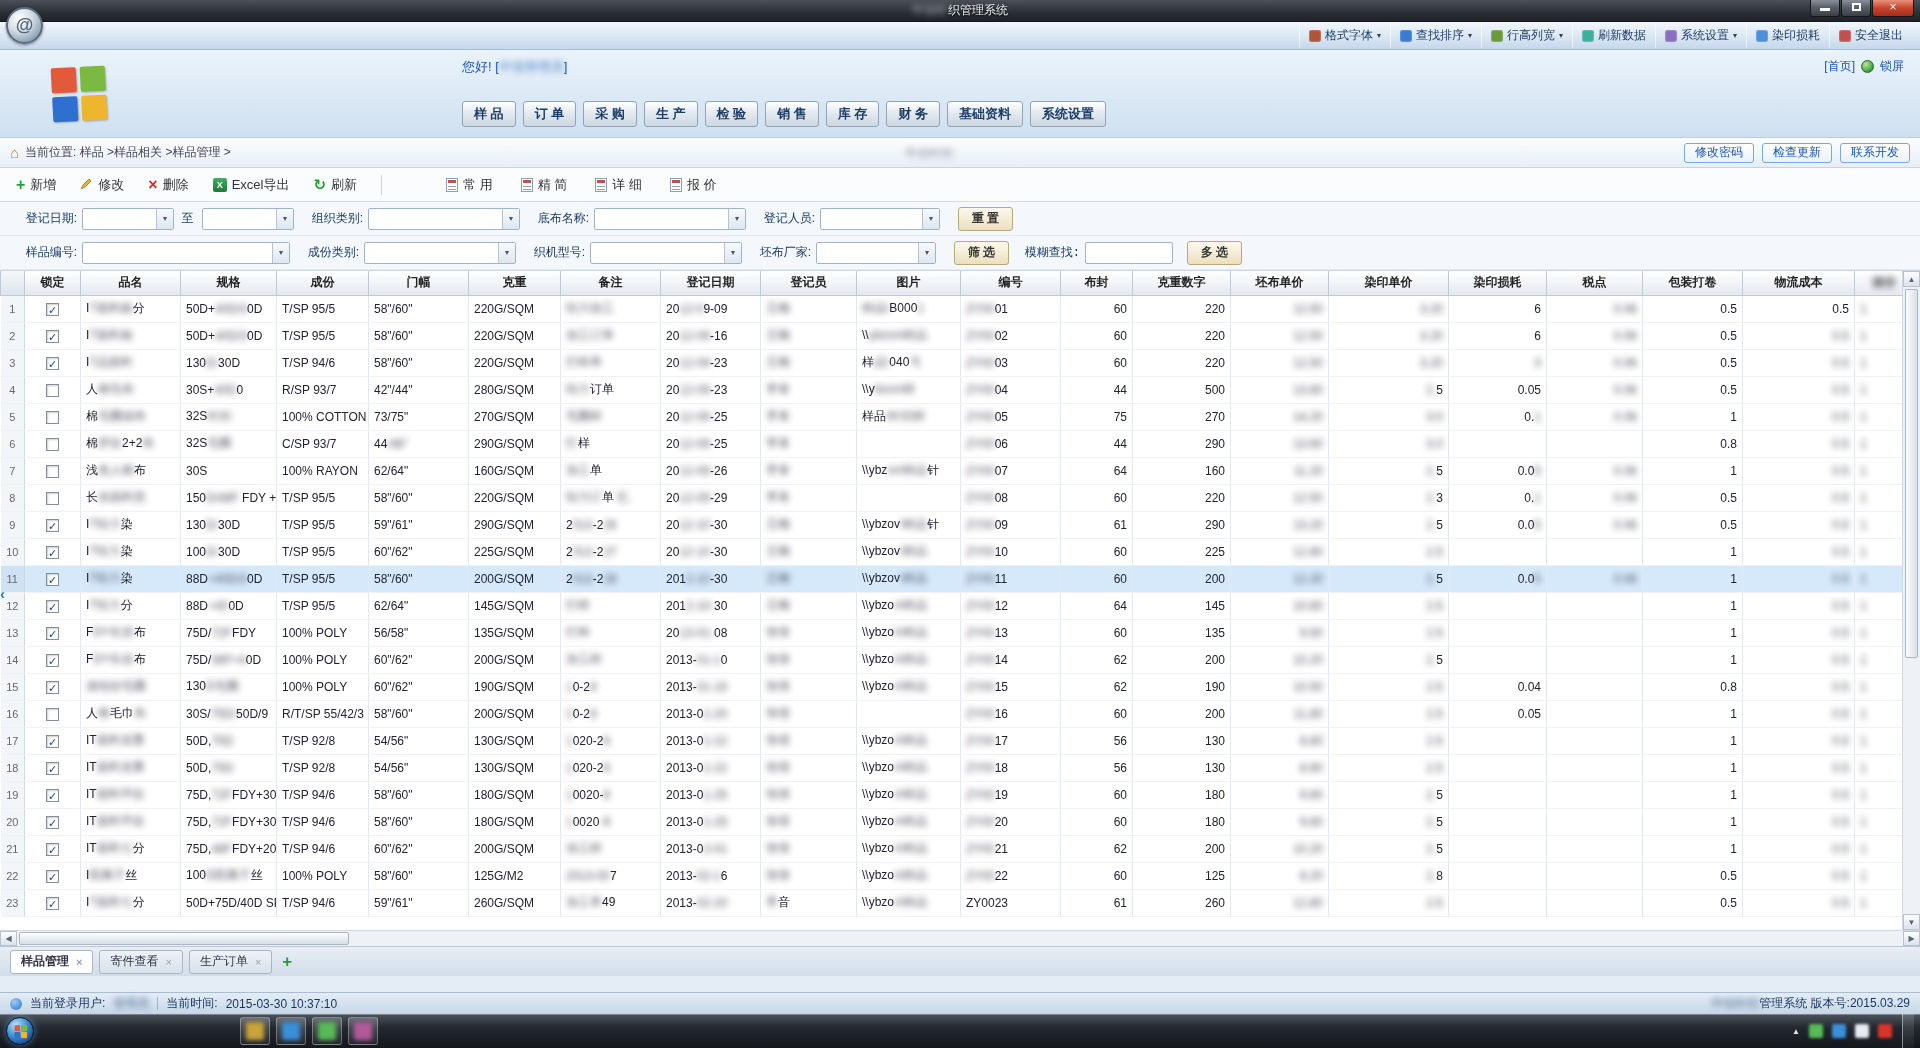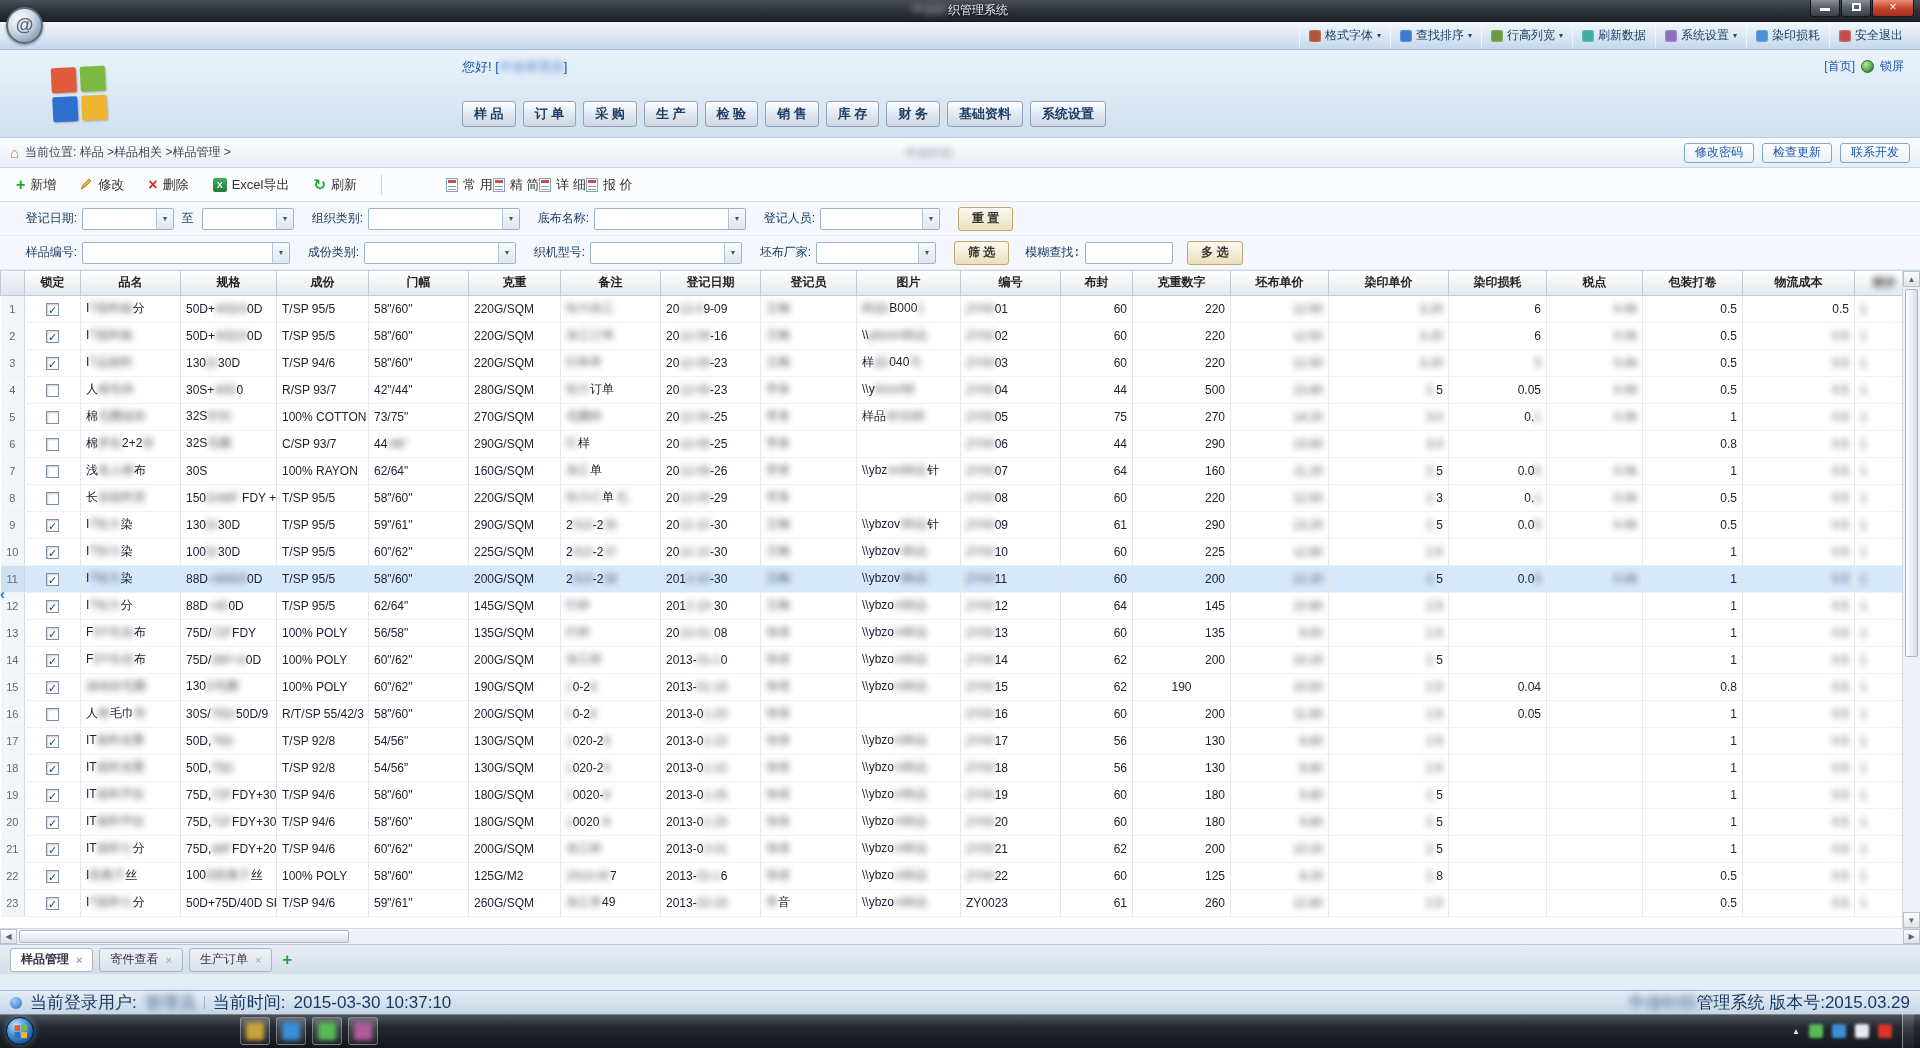--- a/index.html
+++ b/index.html
@@ -55,30 +55,30 @@
 .t-item{display:flex;align-items:center;gap:5px;color:#333;font-size:13px}
 .t-sep{width:1px;height:20px;background:#c8d0da}
 .ti{font-weight:bold;font-size:16px;line-height:1}
 .ti-add{color:#1fa32f}
 .ti-del{color:#d42a2a}
 .ti-refresh{color:#1fa32f;font-size:15px}
 .ic-excel{width:14px;height:14px;background:linear-gradient(#3fae5f,#1e7a3a);border-radius:2px;color:#fff;font-size:9px;font-weight:bold;display:flex;align-items:center;justify-content:center}
 .ic-doc{width:12px;height:14px;background:#fff;border:1px solid #8aa0b8;position:relative;display:inline-block}
 .ic-doc::before{content:"";position:absolute;left:1px;right:1px;top:1px;height:3px;background:#c0504d}
 .ic-doc::after{content:"";position:absolute;left:1px;right:1px;top:7px;height:1px;background:#8aa0b8;box-shadow:0 3px 0 #8aa0b8}
-.views{margin-left:40px;display:flex;}
+.views{margin-left:40px;display:flex;gap:28px}
 
 
 .filters{flex:0 0 68px;background:#f4f8fc;border-bottom:1px solid #cdd8e4}
 .f-row{height:34px;display:flex;align-items:center;padding:0 12px;border-bottom:1px solid #e2eaf2}
 .f-label{width:70px;text-align:right;padding-right:5px;color:#16365f;font-size:12px;flex:0 0 auto}
 .f-label.narrow{width:24px;text-align:center}
 .combo{position:relative;height:22px;background:#fff;border:1px solid #9fb3cb;border-radius:2px;margin-right:4px;flex:0 0 auto}
 .combo-btn{position:absolute;right:0;top:0;bottom:0;width:17px;background:linear-gradient(#f8fafc,#dde6f0);border-left:1px solid #b4c4d8;color:#456;font-size:8px;display:flex;align-items:center;justify-content:center}
-.f-btn{height:24px;margin-left:14px;padding:0 13px;background:linear-gradient(#fbf8ee,#ecdfbe);border:1px solid #b9a878;border-radius:3px;font-size:12px;font-weight:bold;color:#333;font-family:Liberation Sans, sans-serif;flex:0 0 auto}
+.f-btn{height:24px;margin-left:14px;padding:0 13px;background:linear-gradient(#fbf8ee,#ecdfbe);border:1px solid #b9a878;border-radius:3px;font-size:12px;font-weight:bold;color:#333;font-family:Liberation Serif, serif;flex:0 0 auto}
 .f-input{height:22px;width:88px;border:1px solid #9fb3cb;border-radius:2px;background:#fff;padding:0 4px;font-size:12px;font-family:inherit}
 
 
 .grid-area{flex:1;position:relative;background:#fff;overflow:hidden;display:flex}
 .grid-scroll{flex:1;overflow:hidden}
 table{border-collapse:collapse;table-layout:fixed;width:1914px}
 th{height:24px;background:linear-gradient(#ffffff,#e3e9f0);border:1px solid #bfcad6;border-top:none;font-size:12px;font-weight:bold;color:#222;padding:0 3px;overflow:hidden;white-space:nowrap;text-align:center}
 th.rownum-h{background:linear-gradient(#f4f7fa,#dde4ec)}
 td{height:27px;border-right:1px solid #e2e8ef;border-bottom:1px solid #eef2f6;padding:0 5px;font-size:12px;color:#223;overflow:hidden;white-space:nowrap}
 td.rownum{background:#f3f6f9;color:#667;text-align:center;border-right:1px solid #cfd8e2;padding:0;font-size:11px}
@@ -95,21 +95,21 @@
 .hthumb{position:absolute;left:19px;width:330px;top:1px;bottom:1px;background:linear-gradient(#fdfdfe,#d8dfe8);border:1px solid #aab6c4;border-radius:2px}
 .collapse-handle{position:absolute;left:0;top:300px;width:12px;height:44px;color:#1a7ad4;font-size:15px;font-weight:bold;display:flex;align-items:center;z-index:5}
 
 
 .tabsbar{flex:0 0 30px;background:linear-gradient(#e8eef5,#d2dde9);border-top:1px solid #b8c6d6;display:flex;align-items:center;padding:0 10px;gap:6px}
 .tab{height:24px;padding:0 10px;display:flex;align-items:center;gap:7px;background:linear-gradient(#eef2f7,#d8e1ea);border:1px solid #a8b6c6;border-radius:3px;color:#334;font-size:12px}
 .tab.active{background:#fdfefe;font-weight:bold}
 .tab-x{color:#98a4b2;font-size:11px}
 .tab-add{color:#1fa32f;font-weight:bold;font-size:17px;margin-left:4px}
 .winpad{flex:0 0 16px;background:#e4edf5}
-.statusbar{flex:0 0 22px;background:linear-gradient(#e4edf6,#c6d6e7);border-top:1px solid #a8bcd2;display:flex;align-items:center;padding:0 10px;gap:8px;color:#16365f;font-size:17px}
+.statusbar{flex:0 0 22px;background:linear-gradient(#e4edf6,#c6d6e7);border-top:1px solid #a8bcd2;display:flex;align-items:center;padding:0 10px;gap:8px;color:#16365f;font-size:12px}
 .sb-user-ic{width:12px;height:12px;border-radius:50%;background:radial-gradient(circle at 35% 30%,#9ecdf0,#2f6fd0);flex:0 0 auto}
 .sb-sep{width:1px;height:13px;background:#9fb2c8}
 .sb-right{margin-left:auto}
 
 
 .taskbar{flex:0 0 34px;background:linear-gradient(#4e555e,#23282f 40%,#14171c);display:flex;align-items:center;padding:0 6px;gap:6px;position:relative}
 .taskbar::before{content:"";position:absolute;left:0;right:0;top:0;height:1px;background:rgba(255,255,255,.28)}
 .start-orb{width:28px;height:28px;border-radius:50%;background:radial-gradient(circle at 35% 28%,#bfe3f8,#3e8ed0 45%,#14498c 80%,#0b2d5c);border:1px solid #0a1e3c;display:flex;align-items:center;justify-content:center;box-shadow:0 0 7px rgba(120,190,255,.5)}
 .orb-flag{width:13px;height:13px;display:grid;grid-template-columns:6px 6px;grid-template-rows:6px 6px;gap:1px;transform:perspective(40px) rotateY(-16deg)}
 .orb-flag i{border-radius:1px}
@@ -684,21 +684,21 @@
               <td>130<span class="cz">D毛圈</span></td>
               <td>100% POLY</td>
               <td>60"/62"</td>
               <td>190G/SQM</td>
               <td><span class="cz">1</span>0-2<span class="cz">8</span></td>
               <td>2013-<span class="cz">01-15</span></td>
               <td><span class="cz">张倩</span></td>
               <td>\\ybzo<span class="cz">v\样品</span></td>
               <td><span class="cz">ZY00</span>15</td>
               <td style="text-align: right;">62</td>
-              <td style="text-align: center;">190</td>
+              <td style="text-align: right;">190</td>
               <td style="text-align: right;"><span class="cz">10.50</span></td>
               <td style="text-align: right;"><span class="cz">2.5</span></td>
               <td style="text-align: right;">0.04</td>
               <td style="text-align: right;"></td>
               <td style="text-align: right;">0.8</td>
               <td style="text-align: right;"><span class="cz">0.5</span></td>
               <td><span class="cz">1</span></td>
             </tr>
             <tr>
               <td class="rownum">16</td>

